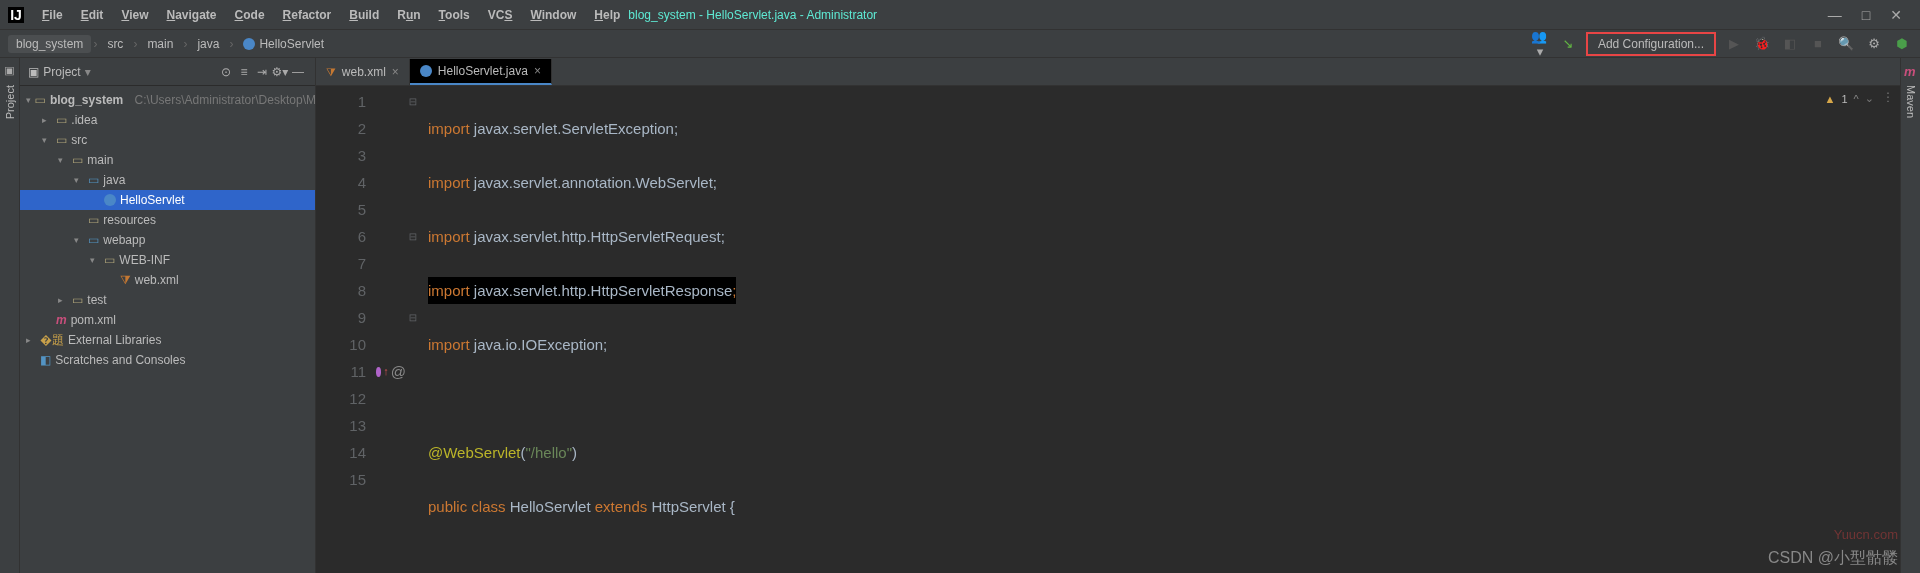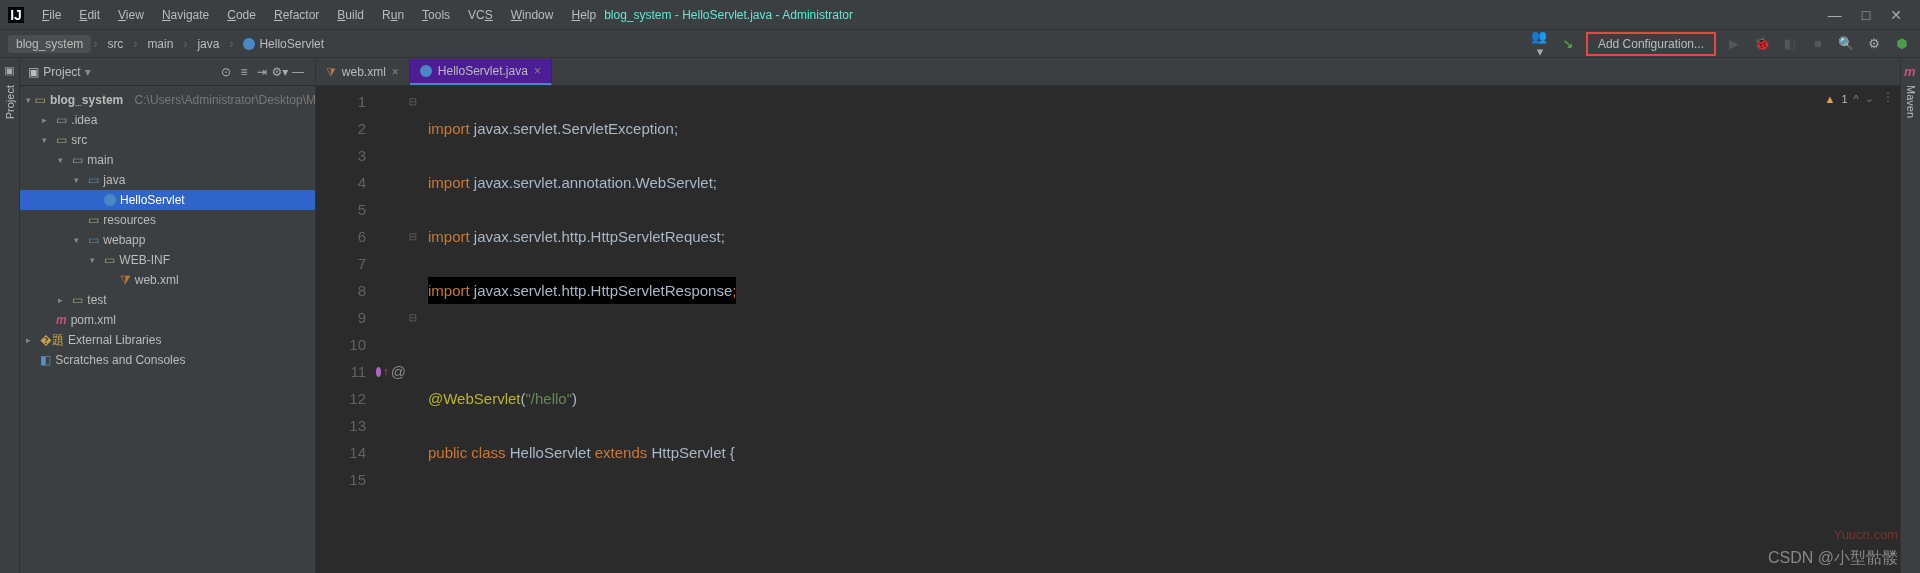--- a/index.html
+++ b/index.html
@@ -1,20 +1,20 @@
 <!DOCTYPE html>
 <html><head>
 <meta charset="utf-8">
 <style>
 * { margin:0; padding:0; box-sizing:border-box; font-family:"Segoe UI",Arial,sans-serif; }
 body { background:#2b2b2b; color:#bbb; font-size:12px; width:1920px; height:573px; overflow:hidden; position:relative; }
 .titlebar { height:30px; background:#3c3f41; display:flex; align-items:center; padding:0 8px; border-bottom:1px solid #323232; }
 .app-icon { width:16px; height:16px; background:#000; color:#fff; display:flex; align-items:center; justify-content:center; font-size:14px; font-weight:bold; margin-right:10px; }
 .menu { display:flex; gap:2px; }
-.menu-item { padding:4px 8px; cursor:pointer; color:#bbb; }
+.menu-item { padding:4px 8px; cursor:pointer; color:#bbb;font-weight:bold; }
 .menu-item u { text-decoration:underline; }
 .title-center { flex:1; text-align:left; color:#5eead4; }
 .win-controls { display:flex; gap:20px; padding-right:10px; }
 .win-btn { color:#aaa; cursor:pointer; font-size:14px; }
 .navbar { height:28px; background:#3c3f41; display:flex; align-items:center; padding:0 8px; border-bottom:1px solid #323232; }
 .crumb { padding:2px 8px; color:#bbb; display:flex; align-items:center; gap:4px; }
 .crumb.box { background:#4b4e50; border-radius:3px; }
 .crumb-sep { color:#666; margin:0 2px; }
 .crumb-icon { width:12px; height:12px; border-radius:50%; background:#4a87c7; display:inline-block; }
 .nav-right { margin-left:auto; display:flex; align-items:center; gap:8px; }
@@ -31,21 +31,21 @@
 .tree-row { display:flex; align-items:center; height:20px; padding-left:6px; cursor:pointer; gap:4px; }
 .tree-row.sel { background:#2f65ca; color:#fff; }
 .tree-row .arrow { width:10px; color:#888; font-size:9px; }
 .tree-row.sel .arrow { color:#fff; }
 .fold-ico { color:#b0a57a; }
 .java-ico { width:12px; height:12px; border-radius:50%; background:#4a87c7; display:inline-block; }
 .grey { color:#777; }
 .editor-area { flex:1; display:flex; flex-direction:column; background:#2b2b2b; position:relative; }
 .tabs { height:28px; background:#3c3f41; display:flex; align-items:flex-end; border-bottom:1px solid #323232; }
 .tab { height:26px; padding:0 10px; display:flex; align-items:center; gap:6px; color:#bbb; background:#3c3f41; border-right:1px solid #323232; cursor:pointer; }
-.tab.active { background:#4c1d95; border-bottom:2px solid #4a87c7; }
+.tab.active { background:#000000; border-bottom:2px solid #4a87c7; }
 .tab-close { color:#888; cursor:pointer; }
 .xml-ico { color:#c57832; font-size:11px; }
 .inspection { position:absolute; right:26px; top:34px; display:flex; align-items:center; gap:6px; color:#bbb; font-size:11px; }
 .warn-tri { color:#d6a74a; }
 .chev-up { color:#888; }
 .code-wrap { flex:1; display:flex; overflow:auto; font-family:"JetBrains Mono","Consolas",monospace; font-size:15px; line-height:27px; }
 .gutter { width:60px; text-align:right; color:#606366; padding:2px 10px 0 0; user-select:none; }
 .gutter div { height:27px; }
 .gut-icons { width:30px; padding-top:2px; }
 .gut-icons div { height:27px; display:flex; align-items:center; justify-content:center; gap:2px; }
@@ -284,20 +284,21 @@
           <div></div>
           <div></div>
           <div></div>
           <div></div>
       </div>
       <div class="code">
 <div class="code-line"><span class="kw">import </span><span>javax.servlet.ServletException;</span></div>
 <div class="code-line"><span class="kw">import </span><span>javax.servlet.annotation.WebServlet;</span></div>
 <div class="code-line"><span class="kw">import </span><span>javax.servlet.http.HttpServletRequest;</span></div>
 <div class="code-line caret"><span class="kw">import </span><span>javax.servlet.http.HttpServletResponse</span><span class="pun-g">;</span></div>
+<div class="code-line"><span class="kw">import </span><span>java.io.IOException;</span></div>
 <div class="code-line"></div>
 <div class="code-line"><span class="ann">@WebServlet</span><span>(</span><span class="str">"/hello"</span><span>)</span></div>
 <div class="code-line"><span class="kw">public class </span><span>HelloServlet </span><span class="kw">extends </span><span>HttpServlet </span><span>{</span></div>
 
 
 
 
 
 
       </div>

